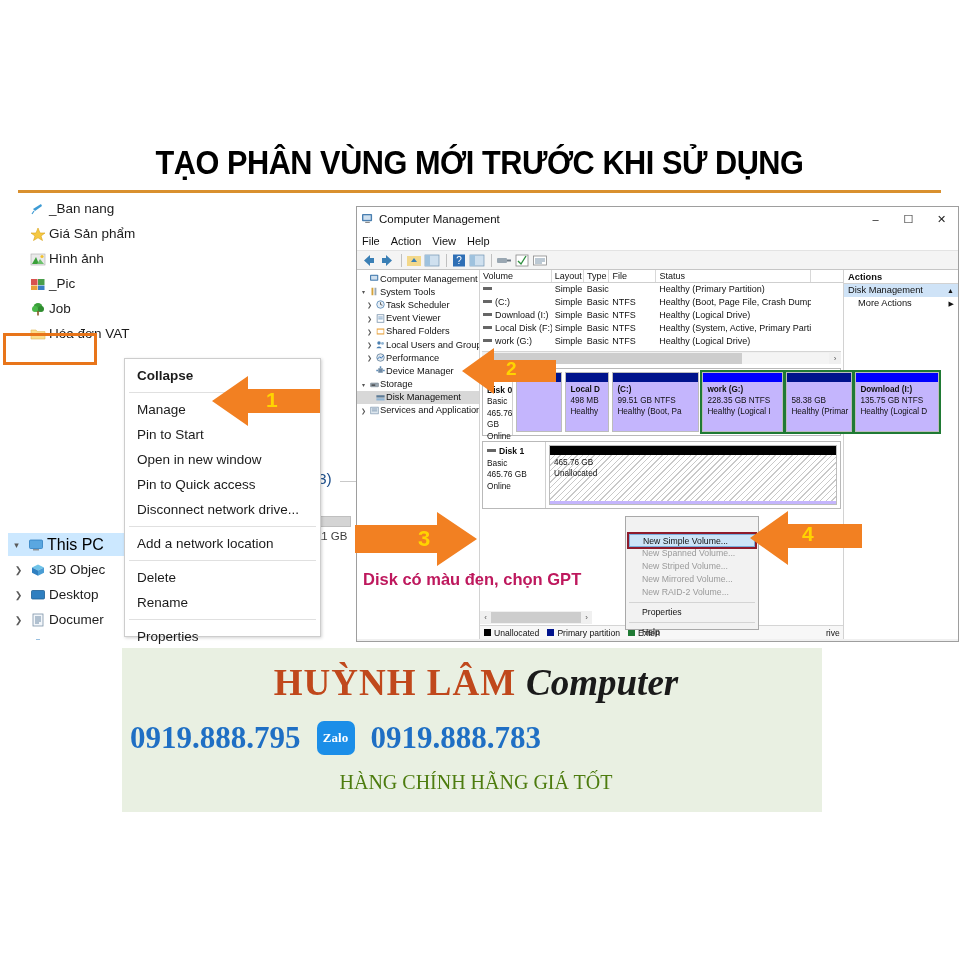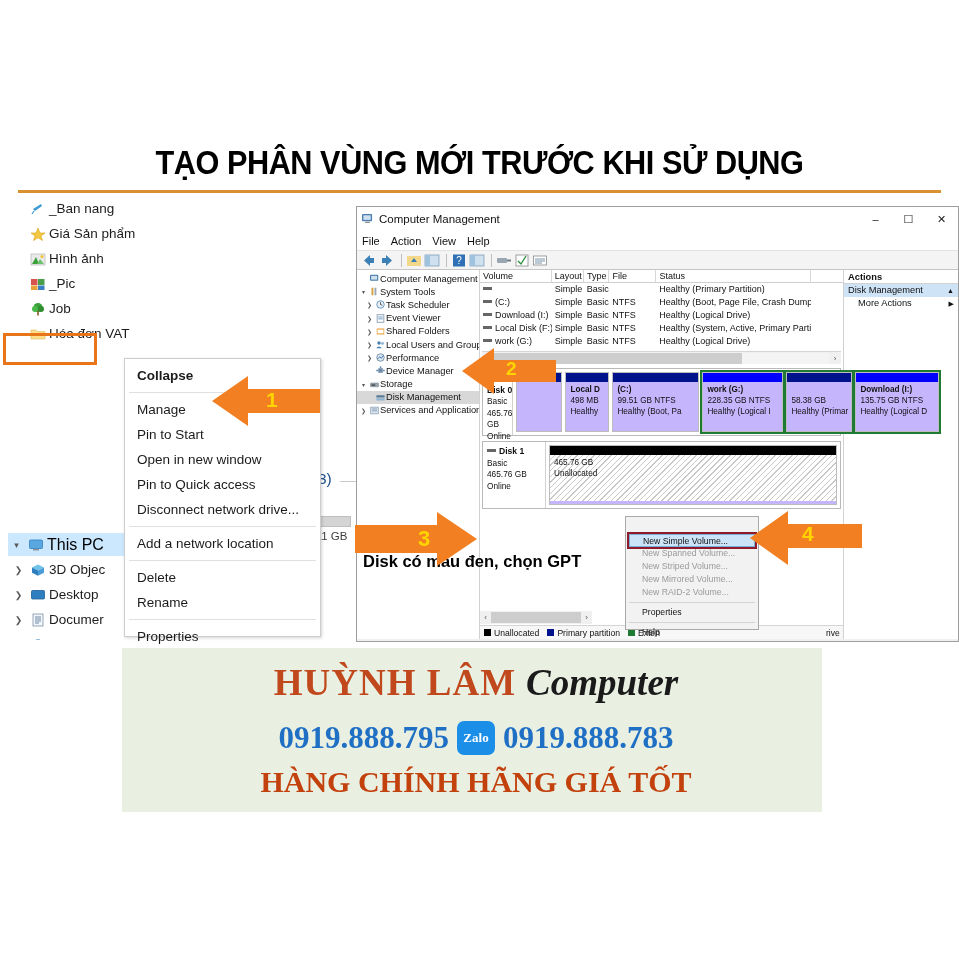--- a/index.html
+++ b/index.html
@@ -225,22 +225,22 @@
   .dm-item.on { color:#111; }
   .dm-sep { height:1px; background:#d4d4d4; margin:3px 3px; }
   #dm-first {
     margin:0 3px; height:13px; line-height:13px; padding-left:13px;
     background:#cce4f7; border:1px solid #7aaedd; font-size:8.7px; color:#111;
     outline:2px solid #8e1b2c; outline-offset:0px;
   }
 
   
   #red-note {
-    position:absolute; left:363px; top:552px;
-    font-size:16.5px; font-weight:700; color:#000000; white-space:nowrap; z-index:35;
+    position:absolute; left:363px; top:570px;
+    font-size:16.5px; font-weight:700; color:#be185d; white-space:nowrap; z-index:35;
     font-family:"Liberation Sans", sans-serif;
   }
 
   
   .arrow { position:absolute; z-index:50; }
   .arrow .num {
     position:absolute; font-weight:700; color:#ffd400; font-family:"Liberation Sans", sans-serif;
   }
 
   
@@ -262,30 +262,30 @@
   #banner-right { flex:1; padding-left:8px; }
   #b-line1 { text-align:center; white-space:nowrap; line-height:50px; }
   #b-brand {
     font-family:"Liberation Serif", serif; font-weight:700; font-size:37px; color:#c0481c;
     letter-spacing:1px;
   }
   #b-comp {
     font-family:"Liberation Serif", serif; font-style:italic; font-weight:700; font-size:37px; color:#1a1a1a;
     margin-left:10px;
   }
-  #b-line2 { display:flex; align-items:center; justify-content:center; gap:8px; line-height:46px; }
+  #b-line2 { display:flex; align-items:center; justify-content:flex-start; gap:16px; line-height:46px; }
   .b-phone { font-family:"Liberation Serif", serif; font-weight:700; font-size:31px; color:#1f6fc4; }
   #zalo {
     width:38px; height:34px; background:#1b8ee8; border-radius:7px;
     display:flex; align-items:center; justify-content:center; position:relative;
   }
   #zalo span { color:#fff; font-weight:700; font-size:13px; font-family:"Liberation Serif", serif; }
   #b-line3 {
-    text-align:center; font-family:"Liberation Serif", serif; font-weight:700;
-    font-size:30px; color:#c2410c; white-space:nowrap; line-height:42px;
+    text-align:center; font-family:"Liberation Serif", serif; font-weight:400;
+    font-size:20px; color:#4d7c0f; white-space:nowrap; line-height:42px;
   }
 </style>
 </head>
 <body>
 
 <div id="title-area">
   <div id="title-text">TẠO PHÂN VÙNG MỚI TRƯỚC KHI SỬ DỤNG</div>
 </div>
 <div id="title-rule"></div>
 

